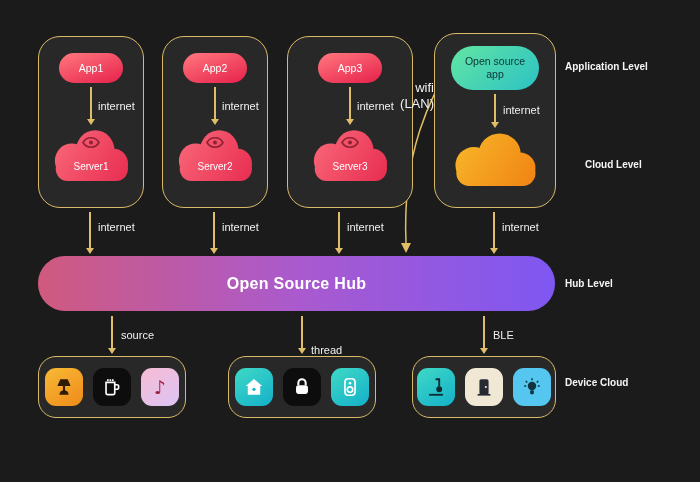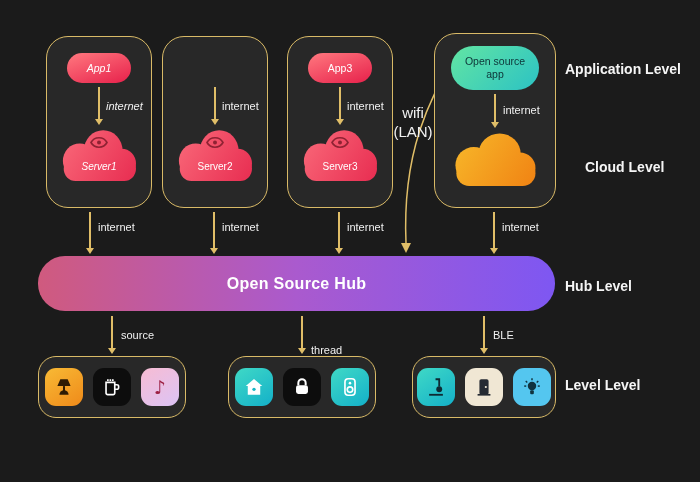--- a/index.html
+++ b/index.html
@@ -19,22 +19,22 @@
   .hub{position:absolute;left:38px;top:256px;width:517px;height:55px;border-radius:27px;background:linear-gradient(90deg,#d05a7e,#aa5ace,#7e57f2);display:flex;align-items:center;justify-content:center;color:#fff;font-size:16px;font-weight:bold;letter-spacing:.3px;}
   .devgroup{position:absolute;top:356px;height:62px;background:#282828;border:1px solid #d9ba67;border-radius:18px;display:flex;align-items:center;justify-content:center;gap:10px;box-sizing:border-box;}
   .tile{width:38px;height:38px;border-radius:11px;display:flex;align-items:center;justify-content:center;}
   .tile svg{width:22px;height:22px;display:block;}
   .t-amber{background:linear-gradient(145deg,#f8ba35,#ef8a1a);}
   .t-black{background:#0d0d0d;}
   .t-pink{background:linear-gradient(145deg,#f7bcd3,#dcc3f5);}
   .t-teal{background:linear-gradient(145deg,#3fd9c6,#14b0c9);}
   .t-cream{background:#f0e7d4;}
   .t-blue{background:#54c6ef;}
-  .level{position:absolute;left:565px;color:#f5f5f5;font-size:14px;font-weight:600;white-space:nowrap;}
-  .wifi{position:absolute;left:392px;top:104px;width:42px;text-align:center;color:#f1f1f1;font-size:15px;line-height:1.25;}
+  .level{position:absolute;left:565px;color:#f5f5f5;font-size:10px;font-weight:600;white-space:nowrap;}
+  .wifi{position:absolute;left:392px;top:80px;width:42px;text-align:right;color:#f1f1f1;font-size:13px;line-height:1.25;}
   .overlay{position:absolute;left:0;top:0;width:700px;height:482px;pointer-events:none;}
   .glyph-music{font-size:19px;color:#9c2044;font-family:"DejaVu Sans",sans-serif;line-height:1;}
 </style>
 </head>
 <body>
 
 <div class="canvas">
 
   <svg width="0" height="0" style="position:absolute" aria-hidden="true">
     <defs>
@@ -47,21 +47,21 @@
           <stop offset="1" stop-color="#f08012"></stop>
       </linearGradient>
     </defs>
   </svg>
 
   <svg class="overlay" viewBox="0 0 700 482">
     <path d="M451 63 C431 98 402 150 406 243" fill="none" stroke="#e0be68" stroke-width="1.5"></path>
     <polygon points="401,243 411,243 406,253" fill="#e0be68"></polygon>
   </svg>
 
-  <div class="card" style="left:46px;top:36px;width:104px;height:170px;font-style:italic;">
+  <div class="card" style="left:38px;top:36px;width:104px;height:170px;">
     <div class="pill red">App1</div>
     <div class="vline" style="left:calc(50% - .75px);top:50px;height:32px;"></div>
     <span class="lbl" style="left:calc(50% + 7px);top:63px;">internet</span>
     <div class="cloudwrap" style="top:88px;width:84px;height:56px;">
       <svg class="cloudshape" viewBox="0 0 100 64" preserveAspectRatio="none">
           <g fill="url(#gradRed)">
             <circle cx="27" cy="41" r="20"></circle>
             <circle cx="55" cy="29" r="23"></circle>
             <circle cx="77" cy="44" r="17"></circle>
             <rect x="8" y="36" width="86" height="28" rx="14"></rect>
@@ -69,40 +69,41 @@
         </svg>
       <span class="cloud-eye"><svg width="18" height="11" viewBox="0 0 18 11">
             <path d="M1 5.5C3 1.8 6 .8 9 .8s6 1 8 4.7c-2 3.7-5 4.7-8 4.7s-6-1-8-4.7z" fill="none" stroke="#8f2233" stroke-width="1.6"></path>
             <circle cx="9" cy="5.5" r="2" fill="#8f2233"></circle>
           </svg></span>
       <span class="cloud-label">Server1</span>
     </div>
   </div>
 
   <div class="card" style="left:162px;top:36px;width:104px;height:170px;">
+    <div class="pill red">App2</div>
     <div class="vline" style="left:calc(50% - .75px);top:50px;height:32px;"></div>
     <span class="lbl" style="left:calc(50% + 7px);top:63px;">internet</span>
     <div class="cloudwrap" style="top:88px;width:84px;height:56px;">
       <svg class="cloudshape" viewBox="0 0 100 64" preserveAspectRatio="none">
           <g fill="url(#gradRed)">
             <circle cx="27" cy="41" r="20"></circle>
             <circle cx="55" cy="29" r="23"></circle>
             <circle cx="77" cy="44" r="17"></circle>
             <rect x="8" y="36" width="86" height="28" rx="14"></rect>
           </g>
         </svg>
       <span class="cloud-eye"><svg width="18" height="11" viewBox="0 0 18 11">
             <path d="M1 5.5C3 1.8 6 .8 9 .8s6 1 8 4.7c-2 3.7-5 4.7-8 4.7s-6-1-8-4.7z" fill="none" stroke="#8f2233" stroke-width="1.6"></path>
             <circle cx="9" cy="5.5" r="2" fill="#8f2233"></circle>
           </svg></span>
       <span class="cloud-label">Server2</span>
     </div>
   </div>
 
-  <div class="card" style="left:287px;top:36px;width:104px;height:170px;">
+  <div class="card" style="left:287px;top:36px;width:104px;height:170px;padding-left:20px;">
     <div class="pill red">App3</div>
     <div class="vline" style="left:calc(50% - .75px);top:50px;height:32px;"></div>
     <span class="lbl" style="left:calc(50% + 7px);top:63px;">internet</span>
     <div class="cloudwrap" style="top:88px;width:84px;height:56px;">
       <svg class="cloudshape" viewBox="0 0 100 64" preserveAspectRatio="none">
           <g fill="url(#gradRed)">
             <circle cx="27" cy="41" r="20"></circle>
             <circle cx="55" cy="29" r="23"></circle>
             <circle cx="77" cy="44" r="17"></circle>
             <rect x="8" y="36" width="86" height="28" rx="14"></rect>
@@ -239,15 +240,15 @@
               <path d="M18.3 11h2.2"></path>
             </g>
           </svg>
         </span>
     </div>
   </div>
 
   <span class="level" style="top:61px;">Application Level</span>
   <span class="level" style="top:159px;margin-left:20px;">Cloud Level</span>
   <span class="level" style="top:278px;">Hub Level</span>
-  <span class="level" style="top:377px;">Level Level</span>
+  <span class="level" style="top:377px;">Device Cloud</span>
 
 </div>
 
 </body></html>

